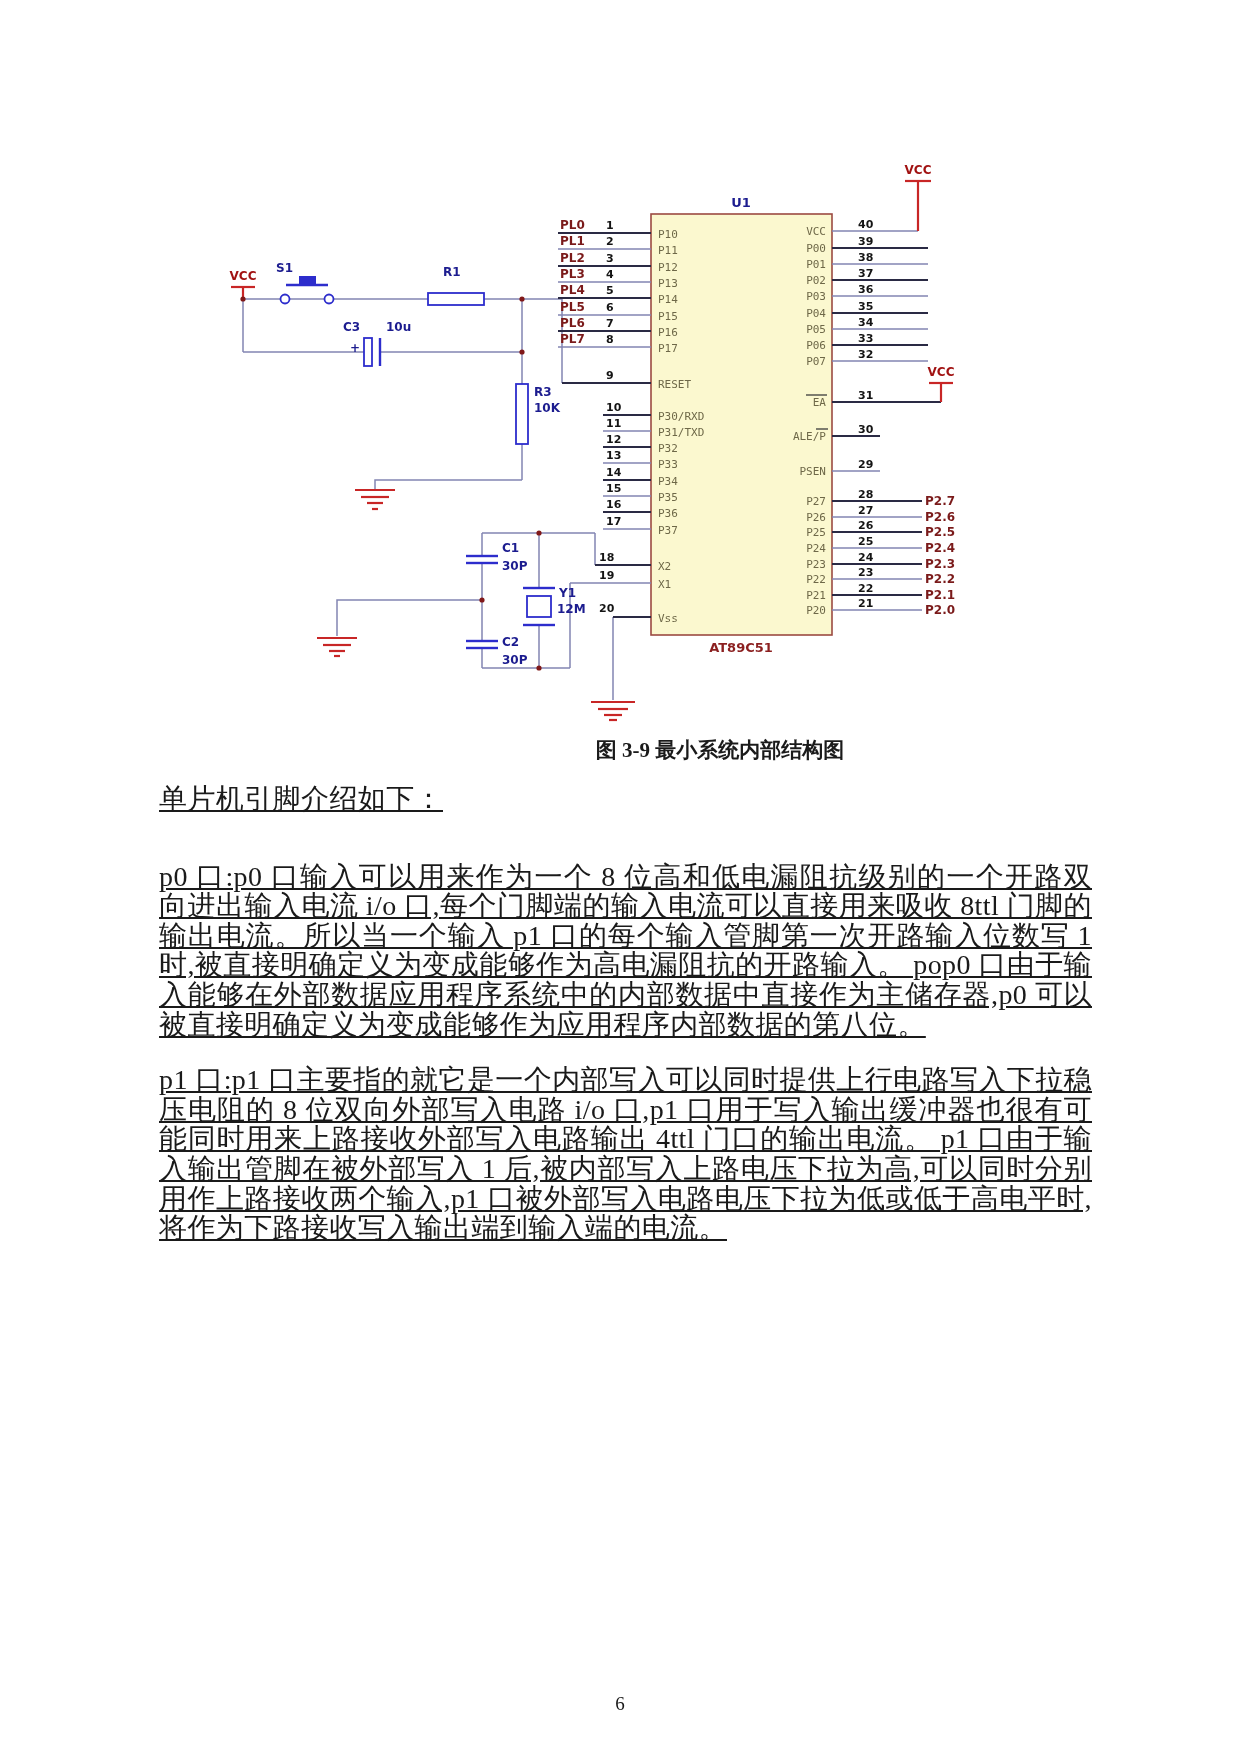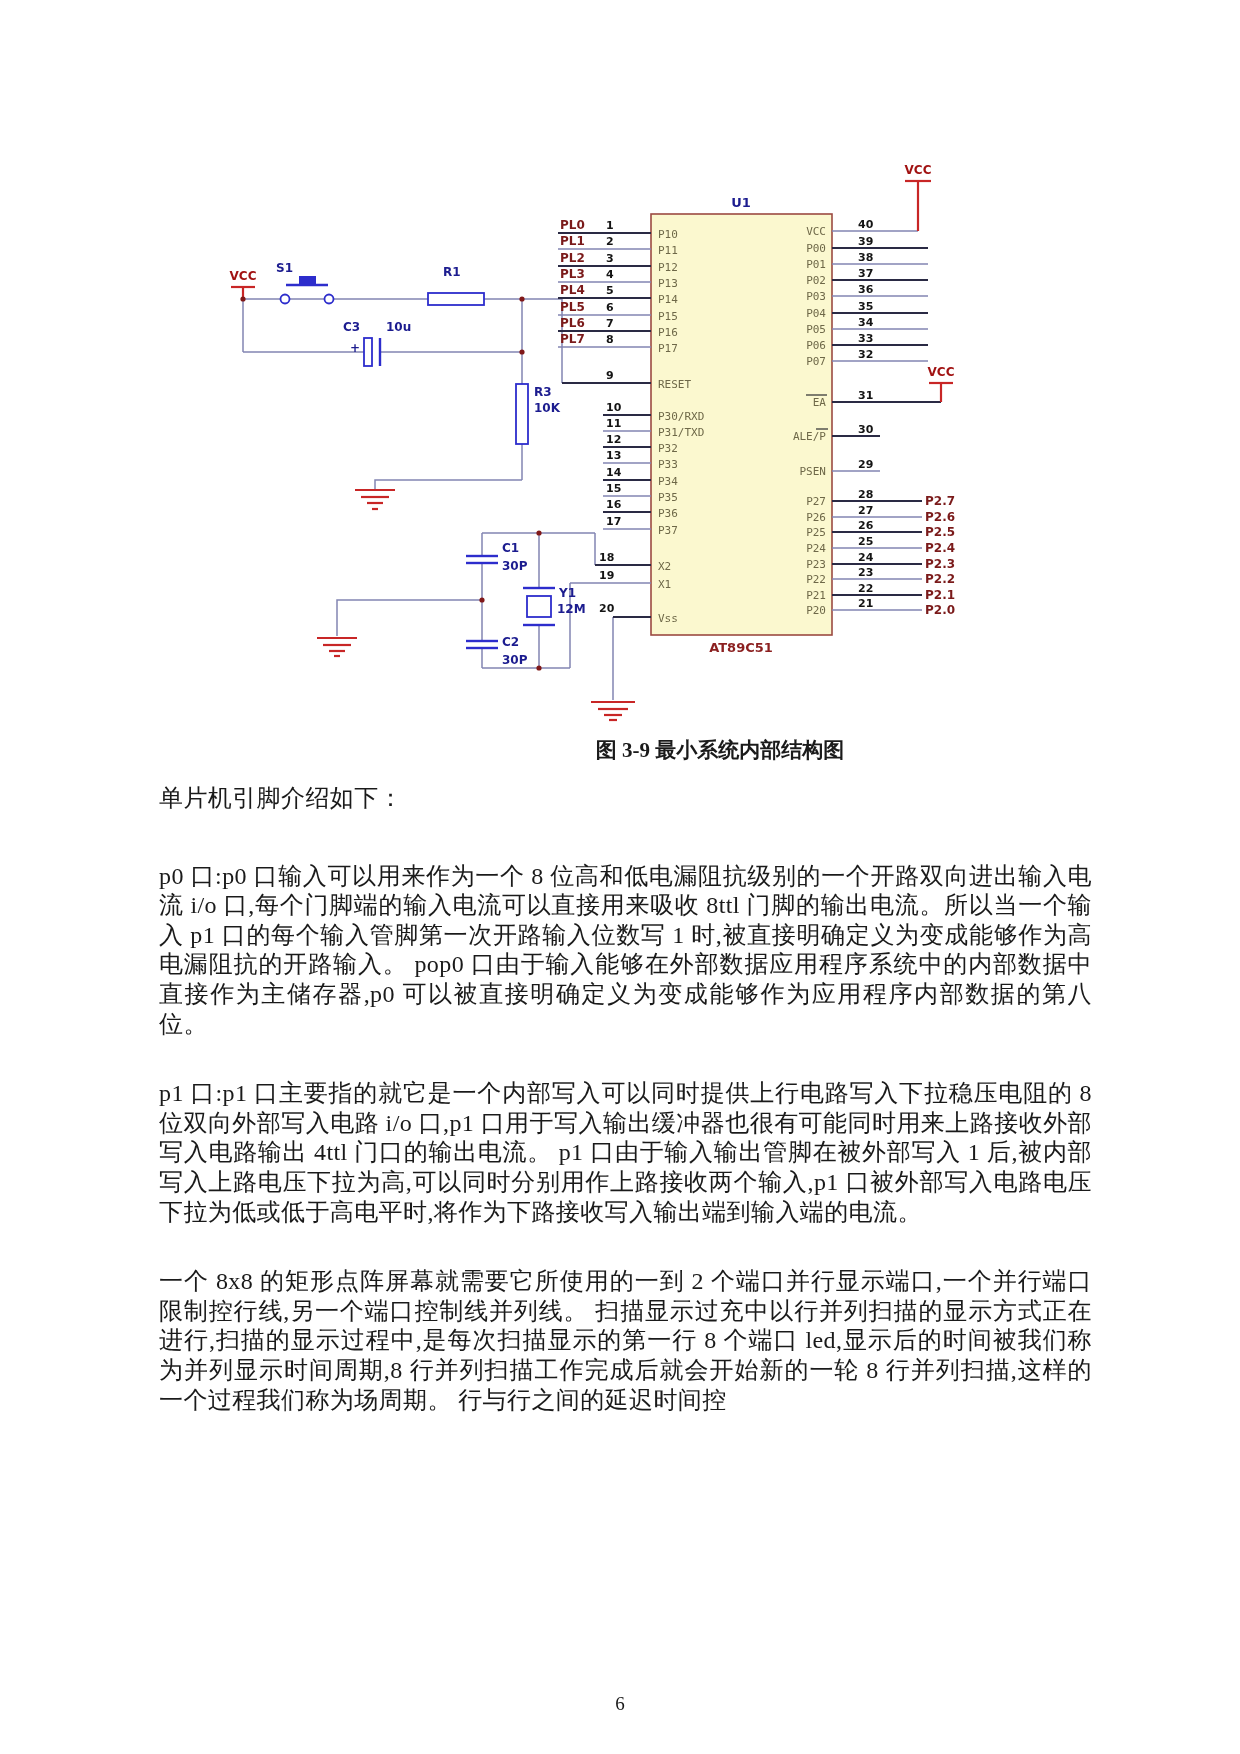--- a/index.html
+++ b/index.html
@@ -19,24 +19,24 @@
   .cb{stroke:#2d2dcc;stroke-width:1.8;fill:#ffffff;}
   .cbl{stroke:#2d2dcc;stroke-width:2.4;fill:none;}
   .rd{stroke:#c82626;stroke-width:2.2;fill:none;}
   .ol{stroke:#3a3a3a;stroke-width:1.3;}
   .dot{fill:#801818;}
   .chipbody{fill:#fbf8cf;stroke:#9c4a42;stroke-width:1.6;}
   
   .caption{position:absolute;left:420px;top:736px;width:600px;text-align:center;
            font-size:21px;font-weight:bold;}
   .content{position:absolute;left:159px;top:784px;width:933px;}
-  .content p{margin:0;font-size:24px;line-height:29.6px;letter-spacing:0.4px;
-             text-align:justify;}
+  .content p{margin:0;font-size:28px;line-height:29.6px;letter-spacing:0.4px;
+             text-align:justify;text-decoration:underline;}
   .content p.heading{text-align:left;}
-  .content p.para{margin-top:40px;}
+  .content p.para{margin-top:26px;}
   .content p.first{margin-top:48px;}
   .pageno{position:absolute;left:0;top:1693px;width:100%;text-align:center;font-size:19px;}
 </style>
 </head>
 <body>
 
 <div class="page">
 
 <svg class="circuit" viewBox="140 140 860 600">
 
@@ -352,18 +352,17 @@
     <circle class="dot" cx="539" cy="668" r="2.6"></circle>
   </g>
 </svg>
 
 <div class="caption">图 3-9 最小系统内部结构图</div>
 
 <div class="content">
   <p class="heading">单片机引脚介绍如下：</p>
   <p class="para first">p0 口:p0 口输入可以用来作为一个 8 位高和低电漏阻抗级别的一个开路双向进出输入电流 i/o 口,每个门脚端的输入电流可以直接用来吸收 8ttl 门脚的输出电流。所以当一个输入 p1 口的每个输入管脚第一次开路输入位数写 1 时,被直接明确定义为变成能够作为高电漏阻抗的开路输入。 pop0 口由于输入能够在外部数据应用程序系统中的内部数据中直接作为主储存器,p0 可以被直接明确定义为变成能够作为应用程序内部数据的第八位。</p>
   <p class="para">p1 口:p1 口主要指的就它是一个内部写入可以同时提供上行电路写入下拉稳压电阻的 8 位双向外部写入电路 i/o 口,p1 口用于写入输出缓冲器也很有可能同时用来上路接收外部写入电路输出 4ttl 门口的输出电流。 p1 口由于输入输出管脚在被外部写入 1 后,被内部写入上路电压下拉为高,可以同时分别用作上路接收两个输入,p1 口被外部写入电路电压下拉为低或低于高电平时,将作为下路接收写入输出端到输入端的电流。</p>
-  <p class="para">一个 8x8 的矩形点阵屏幕就需要它所使用的一到 2 个端口并行显示端口,一个并行端口限制控行线,另一个端口控制线并列线。 扫描显示过充中以行并列扫描的显示方式正在进行,扫描的显示过程中,是每次扫描显示的第一行 8 个端口 led,显示后的时间被我们称为并列显示时间周期,8 行并列扫描工作完成后就会开始新的一轮 8 行并列扫描,这样的一个过程我们称为场周期。 行与行之间的延迟时间控</p>
 </div>
 
 <div class="pageno">6</div>
 
 </div>
 
 </body></html>

